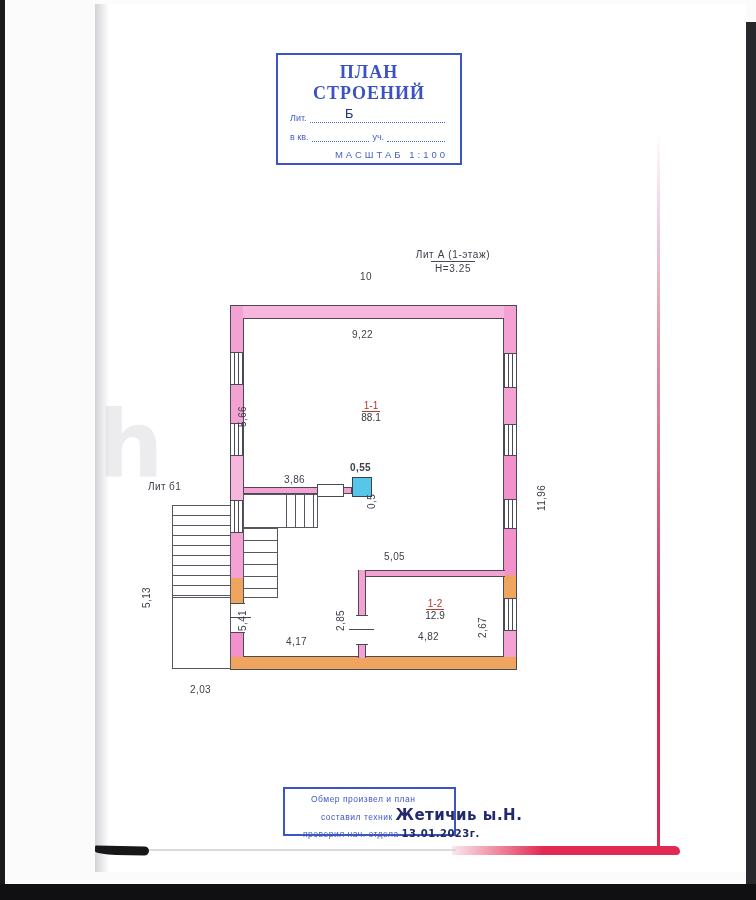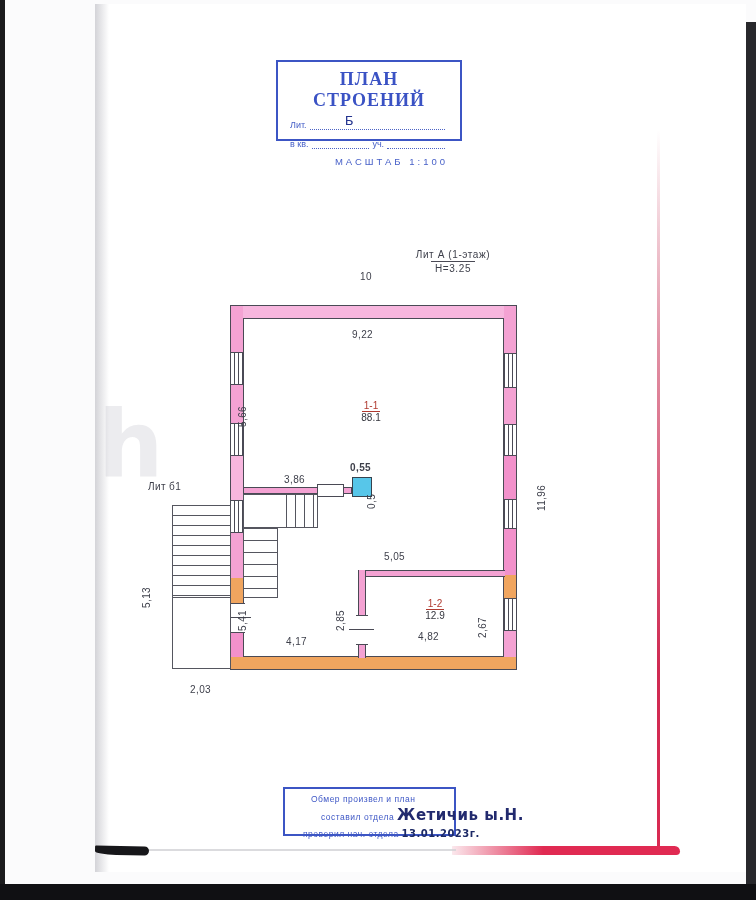--- a/index.html
+++ b/index.html
@@ -20,21 +20,21 @@
                border-radius:2px 14px 10px 2px; }
   .gray-bline { position:absolute; left:108px; top:849px; width:348px; height:2px; background:#d2d2d6; opacity:.8; }
   .black-wedge { position:absolute; left:95px; top:846px; width:54px; height:9px; background:#17171a;
                  border-radius:2px 8px 8px 70%; transform:rotate(1.2deg); }
 
   .watermark { position:absolute; left:98px; top:392px; font-size:92px; font-weight:bold;
                color:rgba(150,150,165,.18); font-family:"DejaVu Sans", sans-serif; }
 
   
   .stamp { position:absolute; border:2px solid #3c55c4; background:#fff; color:#3f58c6; }
-  .title-stamp { left:276px; top:60px; width:186px; height:81px; padding:7px 12px 0 12px; }
+  .title-stamp { left:276px; top:53px; width:186px; height:112px; padding:7px 12px 0 12px; }
   .stamp-title { font-family:"Liberation Serif", serif; font-weight:bold; font-size:18px;
                  letter-spacing:1px; text-align:center; color:#3a52c4; }
   .stamp-row { display:flex; align-items:flex-end; font-size:9px; margin-top:8px; color:#4760c8; }
   .dots { flex:1; border-bottom:1px dotted #4c63c6; height:11px; margin:0 3px; position:relative; }
   .handwrite { position:absolute; left:26%; top:-6px; font-size:13px; color:#24348f;
                font-family:"DejaVu Sans", sans-serif; }
   .stamp-scale { font-size:9.5px; letter-spacing:3px; text-align:right; margin-top:7px; color:#4760c8; }
 
   .footer-stamp { left:283px; top:787px; width:173px; height:49px; padding:4px 6px; font-size:8.5px; line-height:1.45; }
   .f-line { white-space:nowrap; }
@@ -181,21 +181,21 @@
   <div class="vdim" style="left:346px;top:620px;">2,85</div>
   <div class="dim" style="left:384px;top:544px;margin-top:7px;">5,05</div>
   <div class="vdim" style="left:488px;top:627px;">2,67</div>
   <div class="dim" style="left:286px;top:636px;">4,17</div>
   <div class="dim" style="left:418px;top:631px;">4,82</div>
   <div class="dim" style="left:190px;top:684px;">2,03</div>
 
   <div class="stamp footer-stamp">
     <div class="f-line c1">Обмер произвел и план</div>
     <div class="f-line c2">
-      <span>составил отдела</span>
+      <span>составил техник</span>
       <span class="hand-name">Жетичиь ы.Н.</span>
     </div>
     <div class="f-line c3">
       <span>проверил нач. отдела</span>
       <span class="hand-date">13.01.2023г.</span>
     </div>
   </div>
 
 </div>
 

